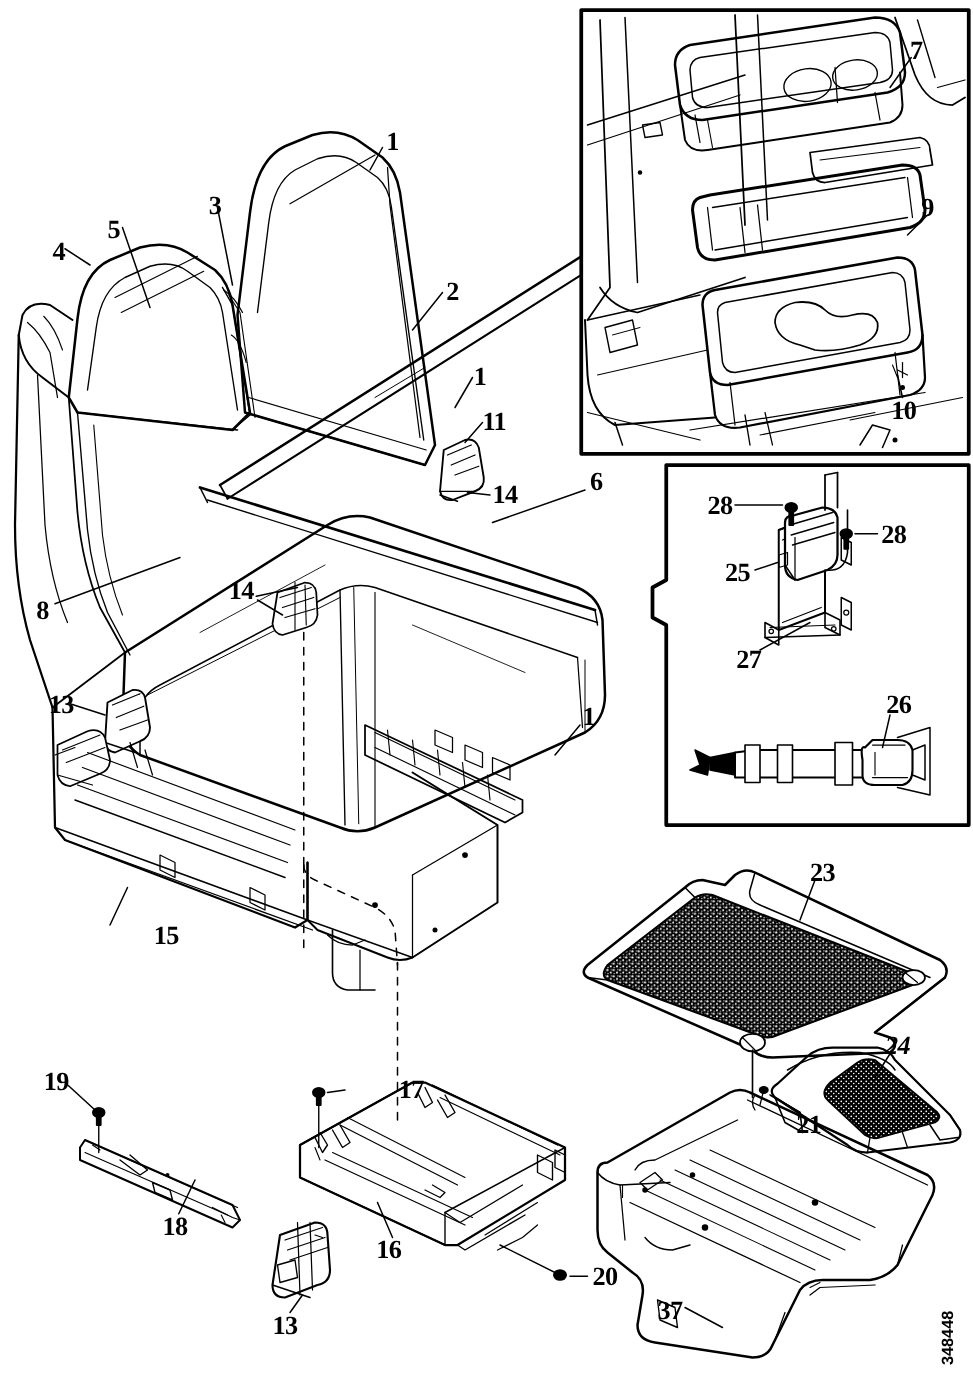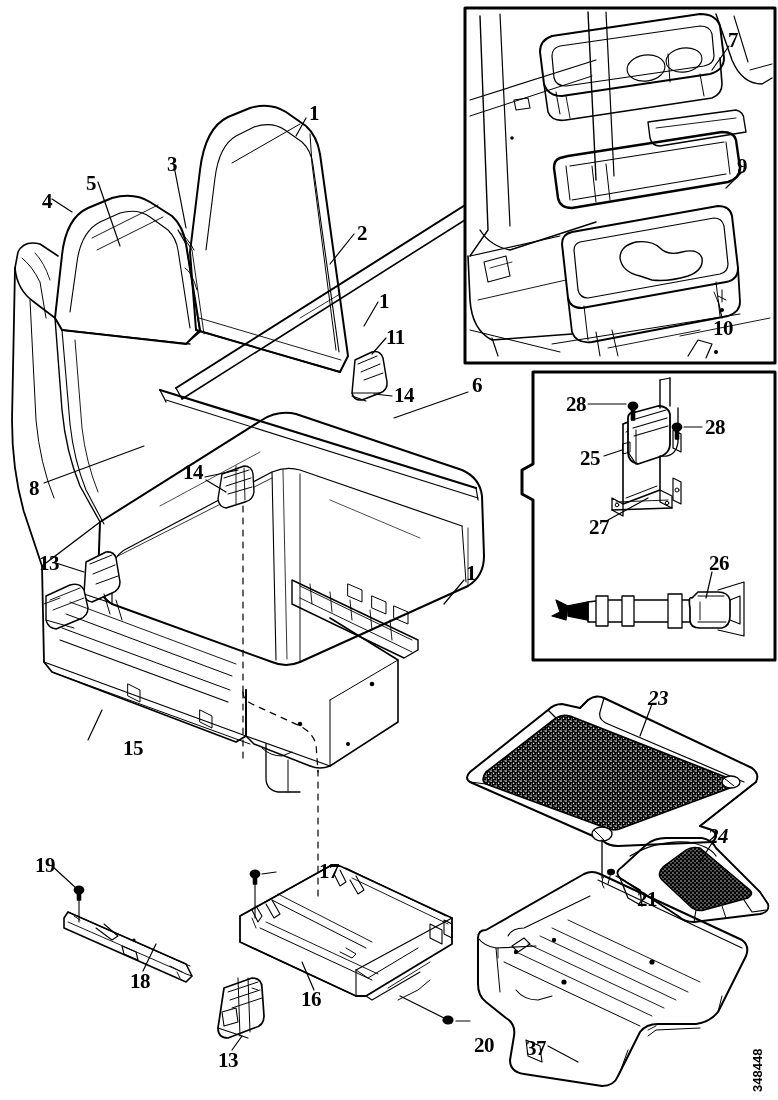--- a/index.html
+++ b/index.html
@@ -499,22 +499,22 @@
   <span class="callout" style="left:29px;top:478px;">8</span>
   <span class="callout" style="left:183px;top:462px;">14</span>
   <span class="callout" style="left:39px;top:553px;">13</span>
   <span class="callout" style="left:466px;top:563px;">1</span>
   <span class="callout" style="left:75px;top:738px;margin-left:48px;">15</span>
   <span class="callout" style="left:35px;top:855px;">19</span>
   <span class="callout" style="left:279px;top:861px;margin-left:40px;">17</span>
   <span class="callout" style="left:130px;top:971px;">18</span>
   <span class="callout" style="left:301px;top:989px;">16</span>
   <span class="callout" style="left:218px;top:1050px;">13</span>
-  <span class="callout" style="left:474px;top:1011px;margin-top:24px;">20</span>
-  <span class="callout" style="left:648px;top:688px;font-style:italic;">23</span>
+  <span class="callout" style="left:474px;top:1011px;">20</span>
+  <span class="callout" style="left:648px;top:688px;">23</span>
   <span class="callout" style="left:708px;top:826px;font-style:italic;">24</span>
   <span class="callout" style="left:637px;top:889px;">21</span>
   <span class="callout" style="left:526px;top:1038px;">37</span>
   <span class="callout" style="left:728px;top:30px;">7</span>
   <span class="callout" style="left:737px;top:156px;">9</span>
   <span class="callout" style="left:713px;top:318px;text-align:center;">10</span>
   <span class="callout" style="left:566px;top:394px;">28</span>
   <span class="callout" style="left:705px;top:417px;">28</span>
   <span class="callout" style="left:580px;top:448px;text-align:right;">25</span>
   <span class="callout" style="left:589px;top:517px;">27</span>

